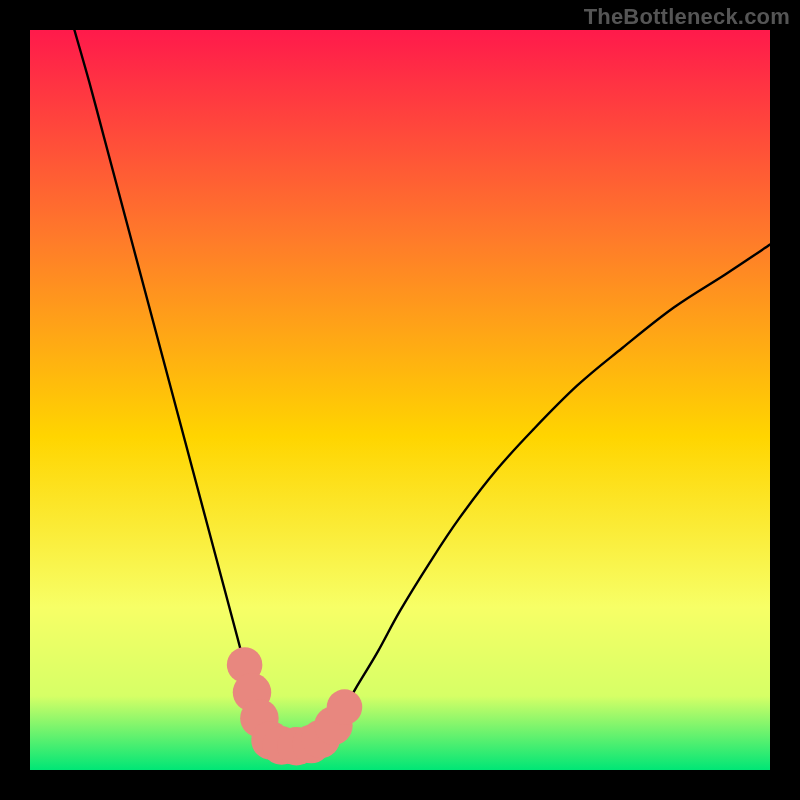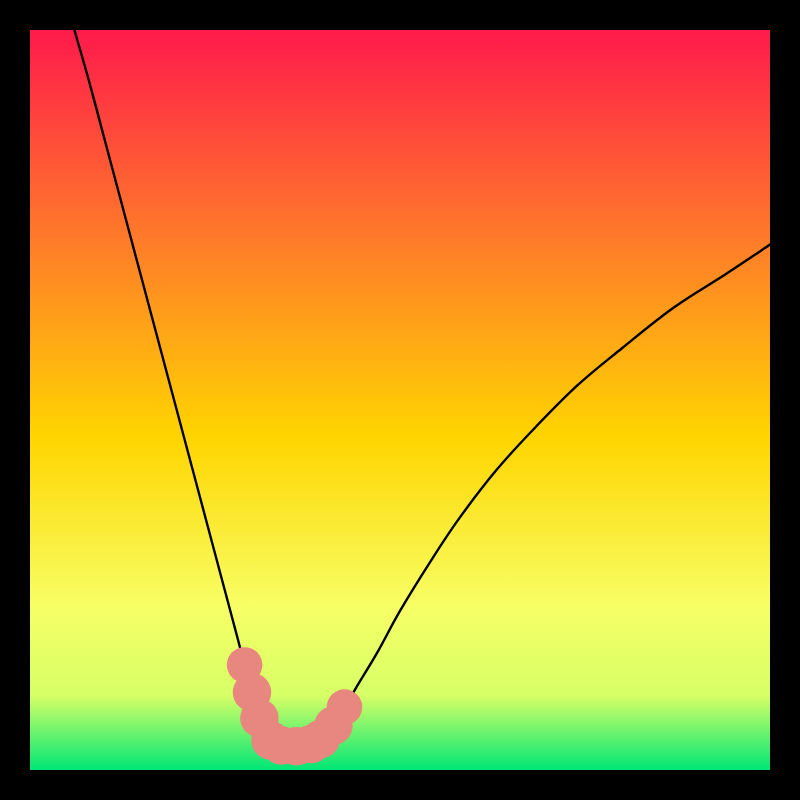--- a/index.html
+++ b/index.html
@@ -34,20 +34,21 @@
     font-weight: 600;
     letter-spacing: 0.2px;
   }
   svg { display: block; }
 </style>
 </head>
 <body>
 
 <div class="frame">
 
+  <div class="attribution">TheBottleneck.com</div>
 
   <div class="plot-area">
     <svg id="chart-svg" width="740" height="740" viewBox="0 0 740 740">
       <defs>
         <linearGradient id="bg-grad" x1="0" y1="0" x2="0" y2="1">
           <stop id="g0" offset="0%" stop-color="#ff1a4b"></stop>
           <stop id="g1" offset="28%" stop-color="#ff7a2a"></stop>
           <stop id="g2" offset="55%" stop-color="#ffd500"></stop>
           <stop id="g3" offset="78%" stop-color="#f7ff66"></stop>
           <stop id="g4" offset="90%" stop-color="#d6ff66"></stop>

